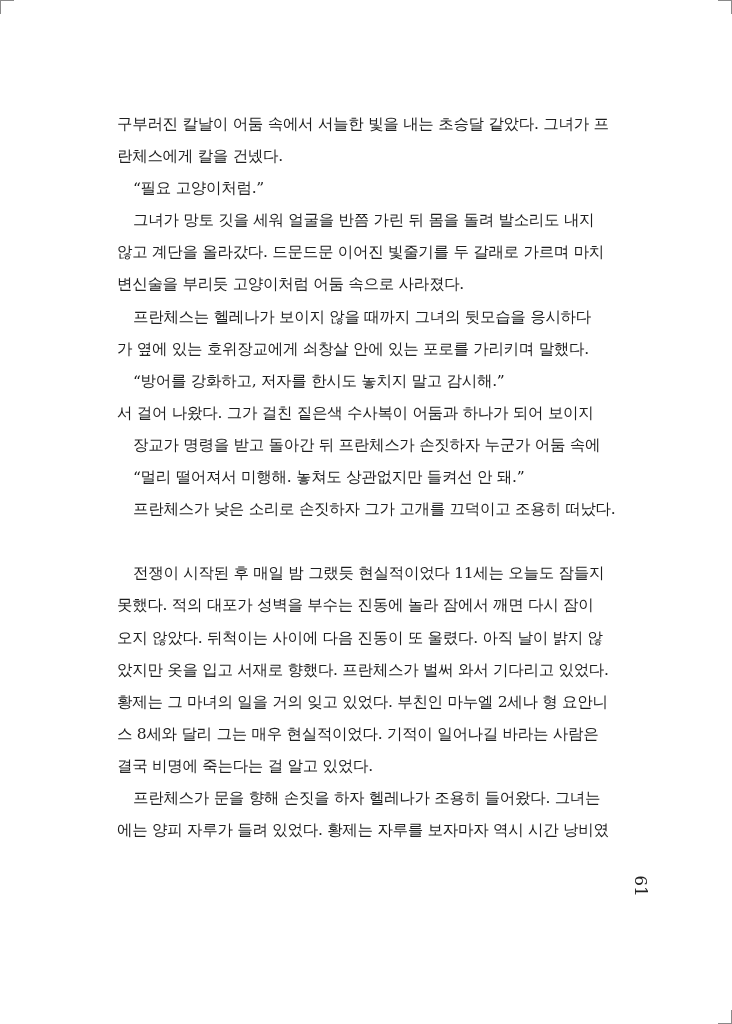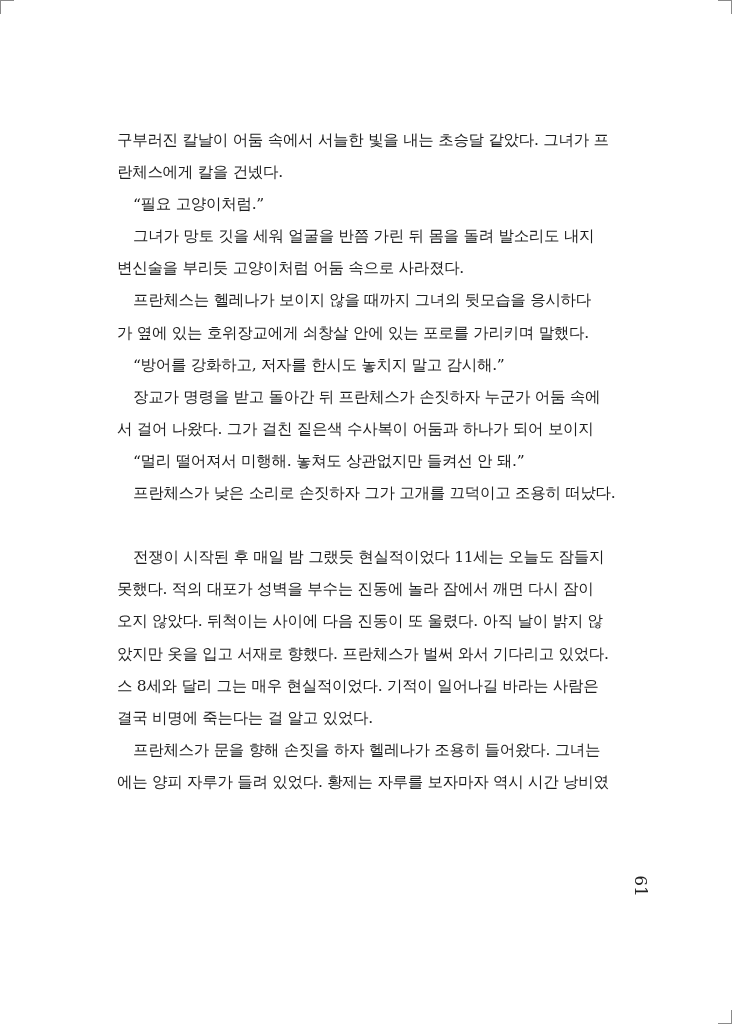--- a/index.html
+++ b/index.html
@@ -8,21 +8,21 @@
     background: #ffffff;
     position: relative;
     overflow: hidden;
     font-family: "DejaVu Serif", "Liberation Serif", serif;
     color: #1e1e1e;
   }
   .crop { position: absolute; background: #8a8a8a; }
   .page-text {
     position: absolute;
     left: 117px;
-    top: 124px;
+    top: 108px;
     width: 498px;
     font-size: 15.5px;
     line-height: 32.1px;
     letter-spacing: -0.3px;
   }
   .line { white-space: nowrap; display: block; height: 32.1px; }
   .indent { padding-left: 16px; }
   .blank { height: 32.1px; }
   .folio {
     position: absolute;
@@ -42,32 +42,34 @@
 <div class="crop" style="right:0;top:0;width:14px;height:1px;"></div>
 <div class="crop" style="right:0;top:0;width:1px;height:14px;"></div>
 <div class="crop" style="right:0;bottom:0;width:14px;height:1px;"></div>
 <div class="crop" style="right:0;bottom:0;width:1px;height:14px;"></div>
 
 <div class="page-text">
   <span class="line">구부러진 칼날이 어둠 속에서 서늘한 빛을 내는 초승달 같았다. 그녀가 프</span>
   <span class="line">란체스에게 칼을 건넸다.</span>
   <span class="line indent">“필요 고양이처럼.”</span>
   <span class="line indent">그녀가 망토 깃을 세워 얼굴을 반쯤 가린 뒤 몸을 돌려 발소리도 내지</span>
+  <span class="line">않고 계단을 올라갔다. 드문드문 이어진 빛줄기를 두 갈래로 가르며 마치</span>
   <span class="line">변신술을 부리듯 고양이처럼 어둠 속으로 사라졌다.</span>
   <span class="line indent">프란체스는 헬레나가 보이지 않을 때까지 그녀의 뒷모습을 응시하다</span>
   <span class="line">가 옆에 있는 호위장교에게 쇠창살 안에 있는 포로를 가리키며 말했다.</span>
   <span class="line indent">“방어를 강화하고, 저자를 한시도 놓치지 말고 감시해.”</span>
+  <span class="line">서 걸어 나왔다. 그가 걸친 짙은색 수사복이 어둠과 하나가 되어 보이지</span>
   <span class="line indent">장교가 명령을 받고 돌아간 뒤 프란체스가 손짓하자 누군가 어둠 속에</span>
-  <span class="line">서 걸어 나왔다. 그가 걸친 짙은색 수사복이 어둠과 하나가 되어 보이지</span>
   <span class="line indent">“멀리 떨어져서 미행해. 놓쳐도 상관없지만 들켜선 안 돼.”</span>
   <span class="line indent">프란체스가 낮은 소리로 손짓하자 그가 고개를 끄덕이고 조용히 떠났다.</span>
   <span class="line blank"></span>
   <span class="line indent">전쟁이 시작된 후 매일 밤 그랬듯 현실적이었다 11세는 오늘도 잠들지</span>
   <span class="line">못했다. 적의 대포가 성벽을 부수는 진동에 놀라 잠에서 깨면 다시 잠이</span>
   <span class="line">오지 않았다. 뒤척이는 사이에 다음 진동이 또 울렸다. 아직 날이 밝지 않</span>
   <span class="line">았지만 옷을 입고 서재로 향했다. 프란체스가 벌써 와서 기다리고 있었다.</span>
+  <span class="line">황제는 그 마녀의 일을 거의 잊고 있었다. 부친인 마누엘 2세나 형 요안니</span>
   <span class="line">스 8세와 달리 그는 매우 현실적이었다. 기적이 일어나길 바라는 사람은</span>
   <span class="line">결국 비명에 죽는다는 걸 알고 있었다.</span>
   <span class="line indent">프란체스가 문을 향해 손짓을 하자 헬레나가 조용히 들어왔다. 그녀는</span>
   <span class="line">에는 양피 자루가 들려 있었다. 황제는 자루를 보자마자 역시 시간 낭비였</span>
 </div>
 
 <div class="folio">61</div>
 
 </body></html>

